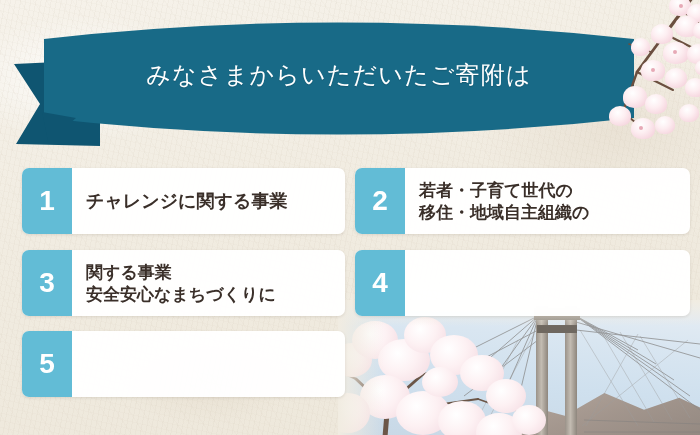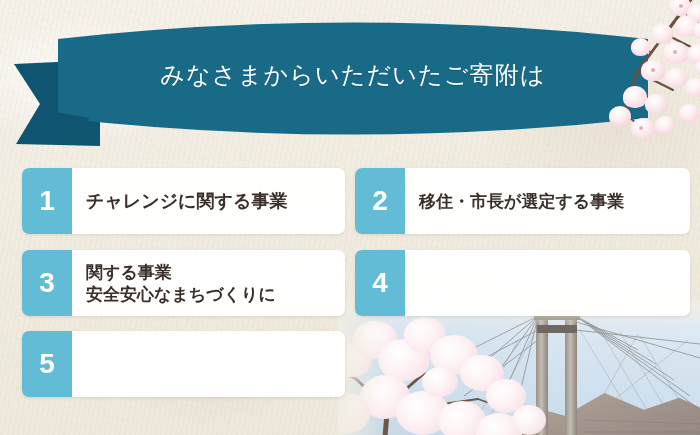--- a/index.html
+++ b/index.html
@@ -66,21 +66,21 @@
   .photo .blossoms{position:absolute;left:-12px;bottom:-14px;width:250px;height:140px;}
   .pb{position:absolute;border-radius:50%;background:radial-gradient(circle at 38% 34%,#ffffff 0%,#fdf1f3 45%,#f3d9e0 100%);}
   .photo .fade-l{position:absolute;left:0;top:0;width:46px;height:135px;background:linear-gradient(90deg,#f1ece1 0%,rgba(241,236,225,0) 100%);}
   .photo .fade-t{position:absolute;left:0;top:0;width:362px;height:26px;background:linear-gradient(180deg,#f1ece1 0%,rgba(241,236,225,0) 100%);}
 
   
   .ribbon{position:absolute;left:0;top:0;width:700px;height:155px;}
   .tail{position:absolute;top:60px;}
   .tail svg{display:block;}
 
-  .band{position:absolute;left:58px;top:18px;width:590px;height:115px;}
+  .band{position:absolute;left:44px;top:18px;width:590px;height:115px;}
 
   .band-text{
     position:absolute;left:0;top:0;width:590px;height:115px;
     display:flex;flex-direction:column;align-items:center;justify-content:center;
     gap:2px;
   }
   .band-text .ln{
     color:#ffffff;
     font-family:"DejaVu Serif","Liberation Serif",serif;
     font-size:24px;
@@ -290,21 +290,22 @@
     <div class="card" id="card-1">
       <div class="num">1</div>
       <div class="label one-line">
         <span class="l">チャレンジに関する事業</span>
       </div>
     </div>
 
     <div class="card" id="card-2">
       <div class="num">2</div>
       <div class="label">
-        <span class="l">移住・市長が選定する事業</span>
+        <span class="l">若者・子育て世代の</span>
+        <span class="l">移住・地域自主組織の</span>
       </div>
     </div>
 
     <div class="card" id="card-3">
       <div class="num">3</div>
       <div class="label">
         <span class="l">関する事業</span>
         <span class="l">安全安心なまちづくりに</span>
       </div>
     </div>

